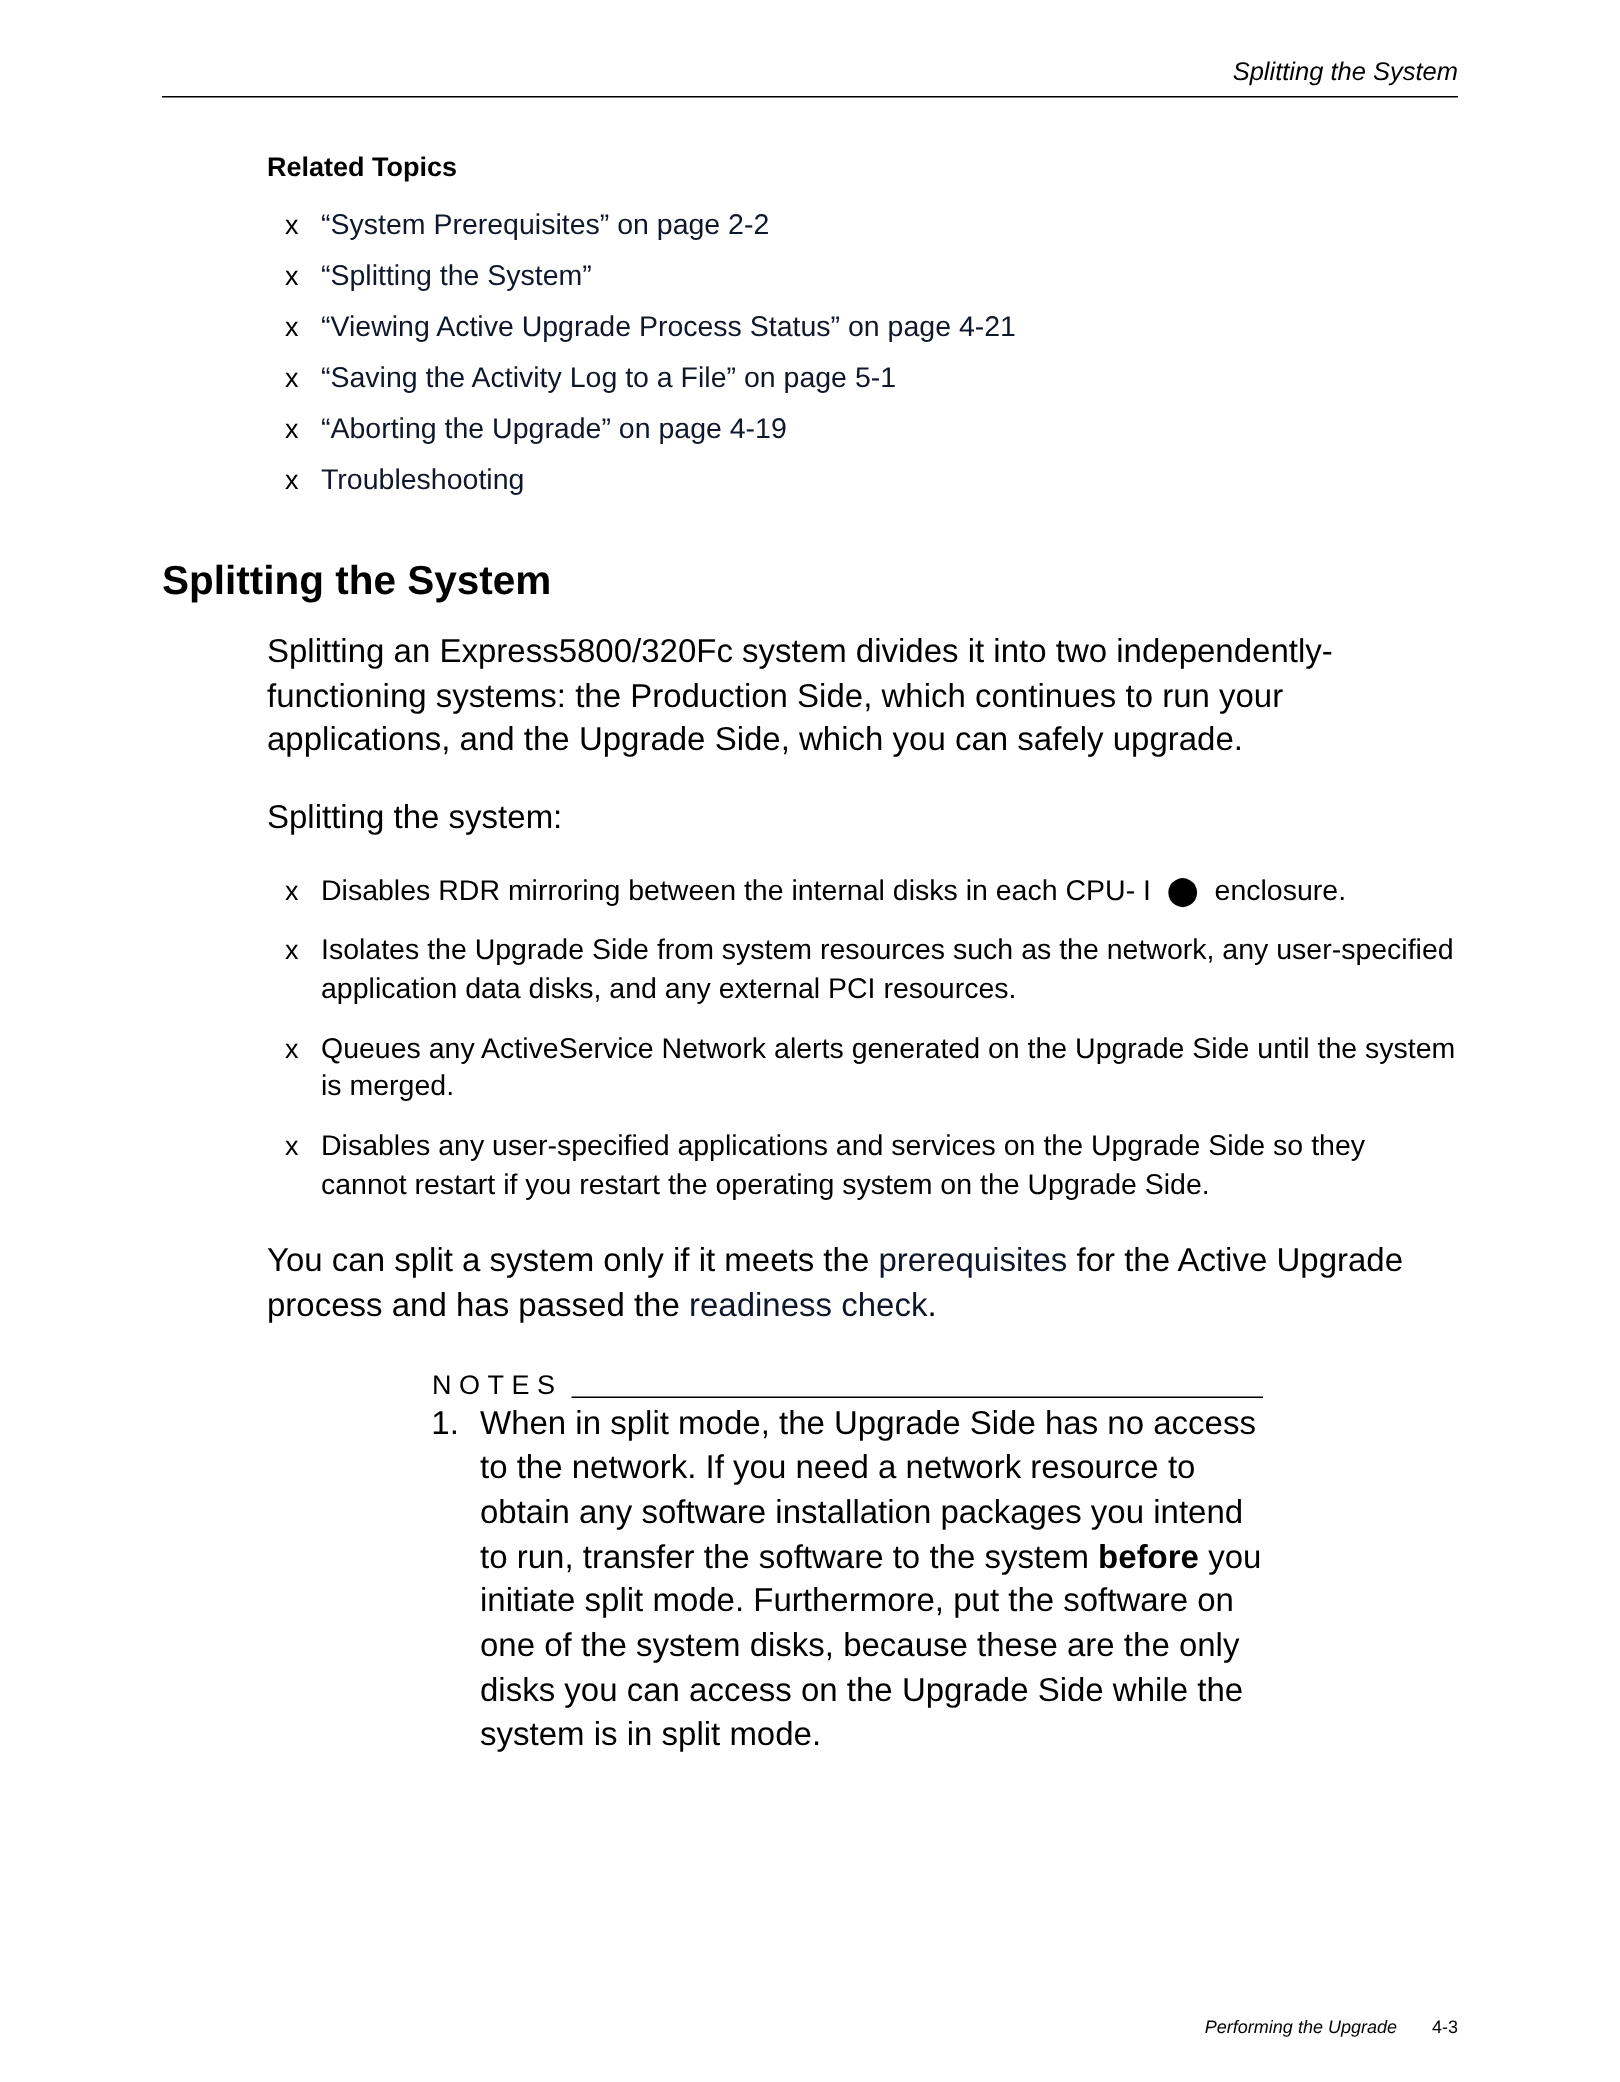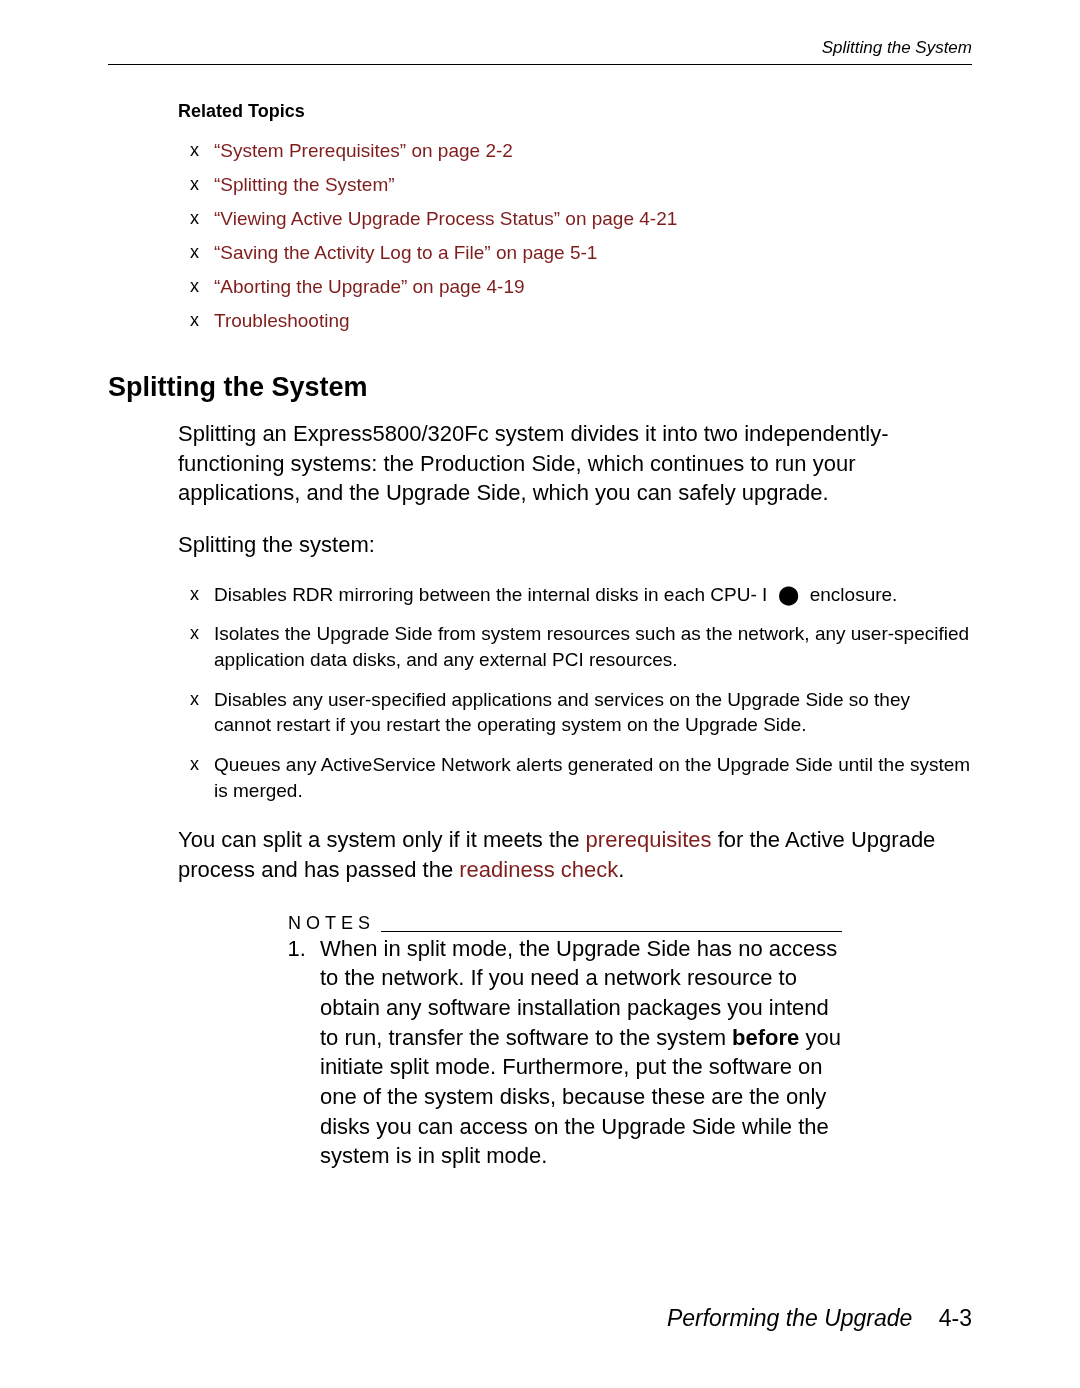--- a/index.html
+++ b/index.html
@@ -44,21 +44,21 @@
       padding-left: 24px;
     }
     .topics-list li::before {
       content: "x";
       position: absolute;
       left: 0;
       color: #000;
       font-size: 18px;
     }
     .link {
-      color: #7f1d1d;
+      color: #0f172a;
     }
     .main-heading {
       font-size: 27px;
       font-weight: bold;
       margin-bottom: 16px;
     }
     .body-text {
       font-size: 22px;
       line-height: 1.35;
       margin-left: 70px;
@@ -108,23 +108,23 @@
     .notes-ol {
       margin-left: 24px;
     }
     .notes-ol li {
       font-size: 22px;
       line-height: 1.35;
       padding-left: 8px;
     }
     .footer {
       position: absolute;
-      bottom: 56px;
+      bottom: 30px;
       right: 108px;
-      font-size: 23px;
+      font-size: 12px;
     }
     .footer-title {
       font-style: italic;
     }
     .footer-page {
       margin-left: 20px;
     }
   </style>
 </head>
 <body>
@@ -145,22 +145,22 @@
 
 <h1 class="main-heading">Splitting the System</h1>
 
 <p class="body-text">Splitting an Express5800/320Fc system divides it into two independently-functioning systems: the Production Side, which continues to run your applications, and the Upgrade Side, which you can safely upgrade.</p>
 
 <p class="body-text">Splitting the system:</p>
 
 <ul class="bullet-list">
   <li>Disables RDR mirroring between the internal disks in each CPU- I &nbsp;⬤&nbsp; enclosure.</li>
   <li>Isolates the Upgrade Side from system resources such as the network, any user-specified application data disks, and any external PCI resources.</li>
+  <li>Queues any ActiveService Network alerts generated on the Upgrade Side until the system is merged.</li>
   <li>Disables any user-specified applications and services on the Upgrade Side so they cannot restart if you restart the operating system on the Upgrade Side.</li>
-  <li>Queues any ActiveService Network alerts generated on the Upgrade Side until the system is merged.</li>
 </ul>
 
 <p class="body-text">
   <span>You can split a system only if it meets the </span><span class="link">prerequisites</span><span> for the Active Upgrade process and has passed the </span><span class="link">readiness check</span><span>.</span>
 </p>
 
 <div class="notes-block">
   <div class="notes-heading-row">
     <span class="notes-label">NOTES</span>
     <span class="notes-line"></span>

